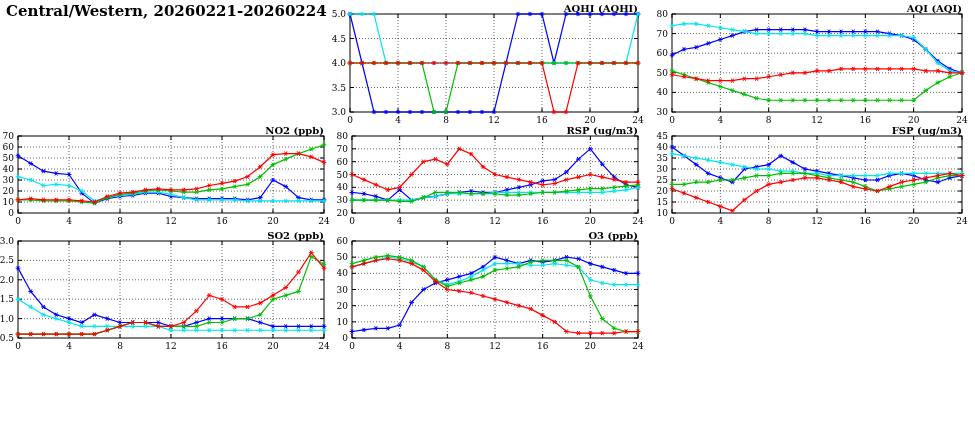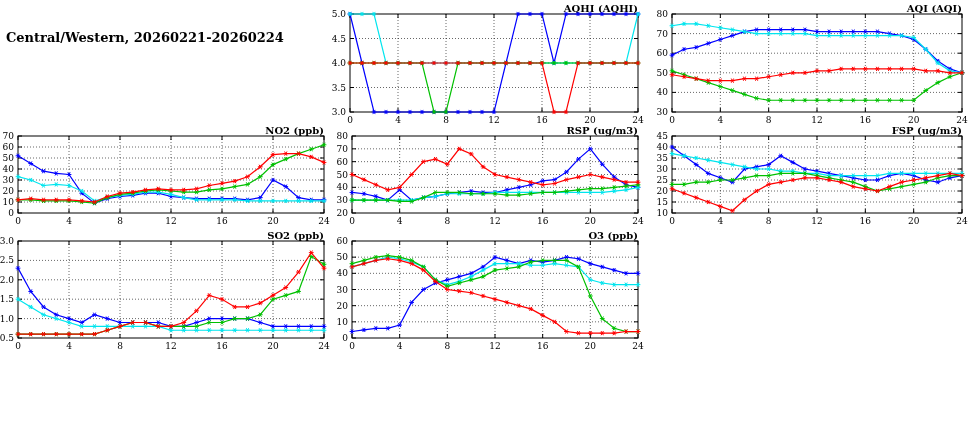--- a/index.html
+++ b/index.html
@@ -1,17 +1,17 @@
 <!DOCTYPE html>
 <html><head>
 <meta charset="utf-8">
 <style>
   html,body{margin:0;padding:0;background:#ffffff;}
   body{width:975px;height:447px;position:relative;font-family:"DejaVu Serif",serif;}
-  .title{position:absolute;left:6px;top:2px;font-family:"DejaVu Serif",serif;font-weight:bold;font-size:13px;color:#000;letter-spacing:0px;margin-top:28px;}
+  .title{position:absolute;left:6px;top:2px;font-family:"DejaVu Serif",serif;font-weight:bold;font-size:15px;color:#000;letter-spacing:0px;}
   .panel{position:absolute;}
   .panel svg{display:block;}
   text{font-family:"DejaVu Serif",serif;}
   .axlabel{font-size:9px;}
   .panellabel{font-size:10px;font-weight:bold;}
 </style>
 </head>
 <body>
 
 <div class="title">Central/Western, 20260221-20260224</div>

